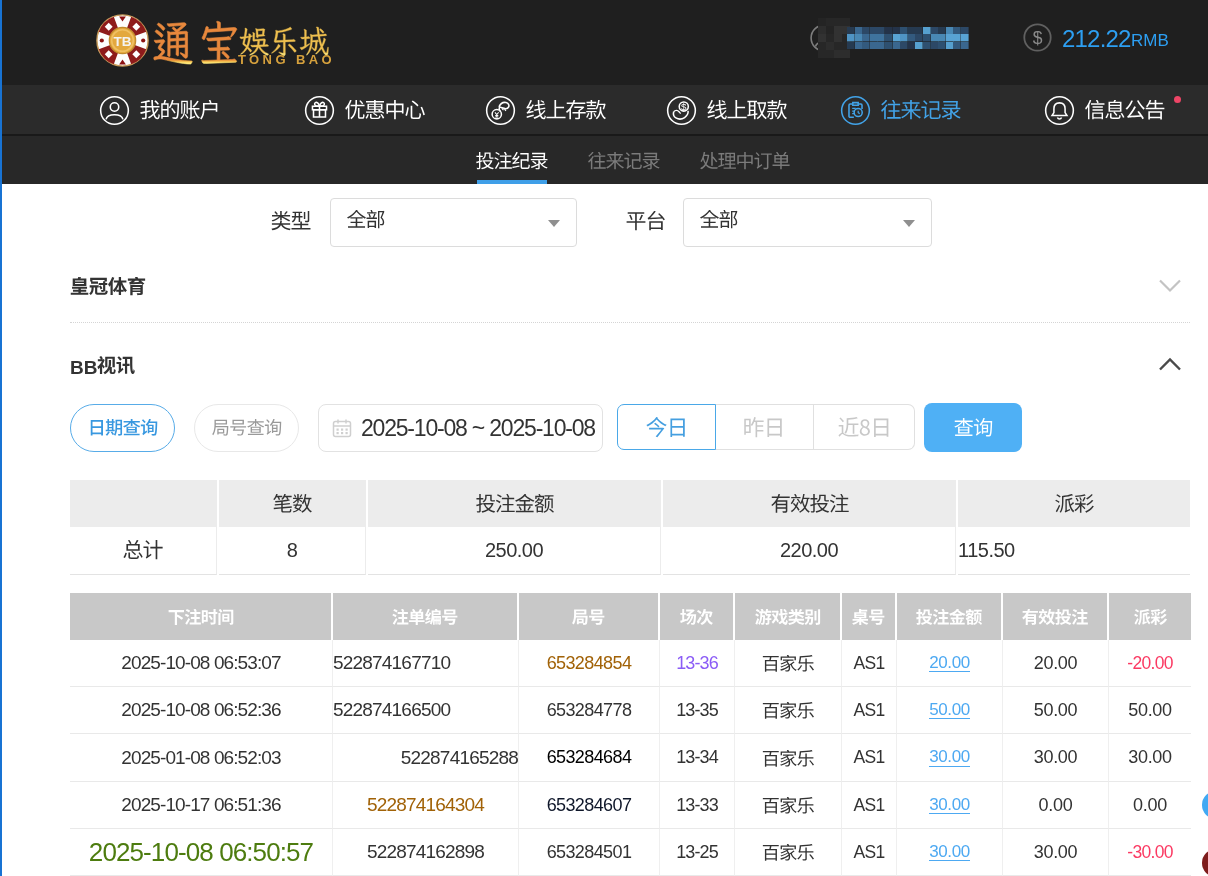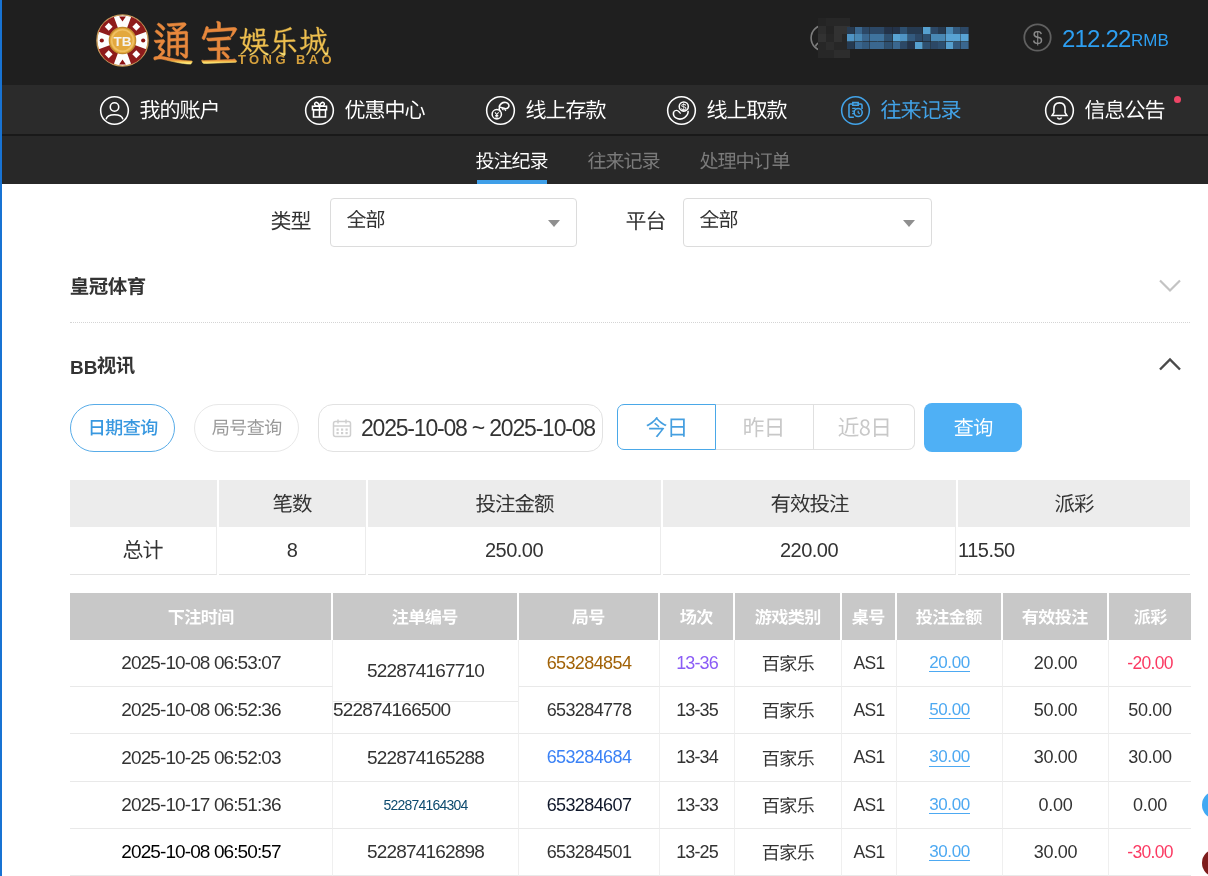--- a/index.html
+++ b/index.html
@@ -299,21 +299,21 @@
     </svg>
   </div>
 <div class="abs flex" style="left:194px;top:404px;width:105px;height:48px;border:1px solid #e8e8e8;border-radius:24px;justify-content:center">
     <svg width="70" height="23" viewBox="0 -15.0 70 23" style="vertical-align:middle;position:relative;top:2px;" fill="#999999">
       <path transform="translate(-0.3 0.2) scale(0.0182 -0.0182)" d="M153 788V549C153 386 141 156 28 -6C44 -15 76 -40 88 -54C173 68 207 231 220 377H836C825 121 813 25 791 2C782 -9 772 -11 754 -11C735 -11 686 -10 633 -6C645 -26 653 -55 654 -76C708 -80 760 -80 788 -77C819 -74 838 -67 857 -45C887 -9 899 103 912 409C913 420 913 444 913 444H225L227 530H843V788ZM227 723H768V595H227ZM308 298V-19H378V39H690V298ZM378 236H620V101H378Z"></path>
       <path transform="translate(17.1 0.2) scale(0.0182 -0.0182)" d="M260 732H736V596H260ZM185 799V530H815V799ZM63 440V371H269C249 309 224 240 203 191H727C708 75 688 19 663 -1C651 -9 639 -10 615 -10C587 -10 514 -9 444 -2C458 -23 468 -52 470 -74C539 -78 605 -79 639 -77C678 -76 702 -70 726 -50C763 -18 788 57 812 225C814 236 816 259 816 259H315L352 371H933V440Z"></path>
       <path transform="translate(34.6 0.2) scale(0.0182 -0.0182)" d="M295 218H700V134H295ZM295 352H700V270H295ZM221 406V80H778V406ZM74 20V-48H930V20ZM460 840V713H57V647H379C293 552 159 466 36 424C52 410 74 382 85 364C221 418 369 523 460 642V437H534V643C626 527 776 423 914 372C925 391 947 420 964 434C838 473 702 556 615 647H944V713H534V840Z"></path>
       <path transform="translate(52.1 0.2) scale(0.0182 -0.0182)" d="M114 775C163 729 223 664 251 622L305 672C277 713 215 775 166 819ZM42 527V454H183V111C183 66 153 37 135 24C148 10 168 -22 174 -40C189 -20 216 2 385 129C378 143 366 171 360 192L256 116V527ZM506 840C464 713 394 587 312 506C331 495 363 471 377 457C417 502 457 558 492 621H866C853 203 837 46 804 10C793 -3 783 -6 763 -6C740 -6 686 -6 625 -1C638 -21 647 -53 649 -74C703 -76 760 -78 792 -74C826 -71 849 -62 871 -33C910 16 925 176 940 650C941 662 941 690 941 690H529C549 732 567 776 583 820ZM672 292V184H499V292ZM672 353H499V460H672ZM430 523V61H499V122H739V523Z"></path>
     </svg>
   </div>
-<div class="abs" style="left:318px;top:404px;width:285px;height:48px;border:1px solid #e2e2e2;border-radius:15px">
+<div class="abs" style="left:318px;top:404px;width:285px;height:48px;border:1px solid #e2e2e2;border-radius:8px">
     <div class="abs" style="left:13px;top:13px"><svg width="20" height="20" viewBox="0 0 20 20" fill="none" stroke="#cfcfcf" stroke-width="1.5">
 <rect x="1.5" y="3.5" width="17" height="15" rx="2"></rect>
         <path d="M1.5,8 h17 M6,1.5 v4 M14,1.5 v4"></path>
 <g fill="#cfcfcf" stroke="none">
           <rect x="4.5" y="10.5" width="2.2" height="2.2"></rect>
           <rect x="9" y="10.5" width="2.2" height="2.2"></rect>
           <rect x="13.5" y="10.5" width="2.2" height="2.2"></rect>
           <rect x="4.5" y="14" width="2.2" height="2.2"></rect>
           <rect x="9" y="14" width="2.2" height="2.2"></rect>
           <rect x="13.5" y="14" width="2.2" height="2.2"></rect>
@@ -454,21 +454,21 @@
   </div>
 <div class="abs flex" style="left:1109px;top:593px;width:82px;height:47px;background:#c8c8c8;justify-content:center">
     <svg width="33" height="21" viewBox="0 -14.2 33 21" style="vertical-align:middle;position:relative;top:2.5px;" fill="#ffffff">
       <path transform="translate(-0.3 0.2) scale(0.01716 -0.01716)" d="M77 748C133 715 213 664 251 630L311 728C271 761 190 808 134 836ZM28 478C85 447 163 400 201 366L259 467C218 498 138 542 82 567ZM47 7 137 -76C188 22 242 135 288 240L210 321C159 206 93 81 47 7ZM536 -80C555 -62 589 -43 771 34C763 57 752 99 748 129L636 86V494L682 501C712 254 765 45 899 -70C918 -37 957 10 984 32C918 80 872 157 839 249C881 278 928 315 977 349L894 438C872 412 841 379 810 350C797 404 787 461 780 520C829 531 877 544 920 558L826 652C754 623 637 596 531 580V90C531 49 511 28 492 18C509 -5 529 -53 536 -80ZM355 748V494C355 338 347 117 247 -37C274 -47 322 -76 342 -94C447 70 465 324 465 494V656C624 677 797 709 931 750L836 848C718 806 526 770 355 748Z"></path>
       <path transform="translate(16.2 0.2) scale(0.01716 -0.01716)" d="M511 841C389 807 199 781 31 767C43 741 58 696 62 668C233 679 434 703 583 740ZM51 607C87 559 123 493 135 449L229 495C214 538 177 601 139 646ZM231 644C258 597 285 533 293 491L391 525C380 566 353 627 324 672ZM839 559C783 480 673 401 583 355C614 331 651 292 671 265C773 324 882 412 957 509ZM862 282C793 164 660 68 526 14C558 -13 594 -57 613 -90C762 -17 896 92 982 234ZM261 480V391H52V283H223C169 201 90 120 17 75C42 49 73 1 88 -31C146 14 208 79 261 148V-86H377V190C424 144 468 92 491 52L571 132C542 177 486 235 428 283H563V391H377V480ZM819 834C768 758 669 683 583 637L586 643L468 672C452 613 419 534 392 481L483 453C511 498 547 565 579 630C611 606 645 571 665 544C764 602 867 689 939 785Z"></path>
     </svg>
   </div>
 <div class="abs flex" style="left:70px;top:640px;width:263px;height:47px;border-right:1px solid #efefef;border-bottom:1px solid #e9e9e9;justify-content:center">
     <span style="font-size:19px;color:#333;letter-spacing:-0.9px">2025-10-08 06:53:07</span>
   </div>
-<div class="abs flex" style="left:333px;top:640px;width:186px;height:62px;border-right:1px solid #efefef;border-bottom:1px solid #e9e9e9;justify-content:center">
+<div class="abs flex" style="left:333px;top:640px;width:186px;height:47px;border-right:1px solid #efefef;border-bottom:1px solid #e9e9e9;justify-content:flex-start">
     <span style="font-size:19px;color:#333;letter-spacing:-0.8px">522874167710</span>
   </div>
 <div class="abs flex" style="left:519px;top:640px;width:141px;height:47px;border-right:1px solid #efefef;border-bottom:1px solid #e9e9e9;justify-content:center">
     <span style="font-size:18px;color:#a16207;letter-spacing:-0.6px">653284854</span>
   </div>
 <div class="abs flex" style="left:660px;top:640px;width:75px;height:47px;border-right:1px solid #efefef;border-bottom:1px solid #e9e9e9;justify-content:center">
     <span style="font-size:18px;color:#8b5cf6;letter-spacing:-0.9px">13-36</span>
   </div>
 <div class="abs flex" style="left:735px;top:640px;width:107px;height:47px;border-right:1px solid #efefef;border-bottom:1px solid #e9e9e9;justify-content:center">
     <svg width="52" height="23" viewBox="0 -15.0 52 23" style="vertical-align:middle;position:relative;top:3.5px;" fill="#333">
@@ -514,27 +514,27 @@
 <div class="abs flex" style="left:897px;top:687px;width:106px;height:47px;border-right:1px solid #efefef;border-bottom:1px solid #e9e9e9;justify-content:center">
     <span style="font-size:17px;color:#4da9f2;letter-spacing:-0.4px;border-bottom:1px solid #4da9f2;line-height:1.05">50.00</span>
   </div>
 <div class="abs flex" style="left:1003px;top:687px;width:106px;height:47px;border-right:1px solid #efefef;border-bottom:1px solid #e9e9e9;justify-content:center">
     <span style="font-size:18px;color:#333;letter-spacing:-0.3px">50.00</span>
   </div>
 <div class="abs flex" style="left:1109px;top:687px;width:82px;height:47px;border-bottom:1px solid #e9e9e9;justify-content:center">
     <span style="font-size:18px;color:#333;letter-spacing:-0.3px">50.00</span>
   </div>
 <div class="abs flex" style="left:70px;top:734px;width:263px;height:48px;border-right:1px solid #efefef;border-bottom:1px solid #e9e9e9;justify-content:center">
-    <span style="font-size:19px;color:#333;letter-spacing:-0.9px">2025-10-25 06:52:03</span>
-  </div>
-<div class="abs flex" style="left:333px;top:734px;width:186px;height:48px;border-right:1px solid #efefef;border-bottom:1px solid #e9e9e9;justify-content:center">
+    <span style="font-size:19px;color:#333;letter-spacing:-0.9px">2025-01-08 06:52:03</span>
+  </div>
+<div class="abs flex" style="left:333px;top:734px;width:186px;height:48px;border-right:1px solid #efefef;border-bottom:1px solid #e9e9e9;justify-content:flex-end">
     <span style="font-size:19px;color:#333;letter-spacing:-0.8px">522874165288</span>
   </div>
 <div class="abs flex" style="left:519px;top:734px;width:141px;height:48px;border-right:1px solid #efefef;border-bottom:1px solid #e9e9e9;justify-content:center">
-    <span style="font-size:18px;color:#3b82f6;letter-spacing:-0.6px">653284684</span>
+    <span style="font-size:18px;color:#000000;letter-spacing:-0.6px">653284684</span>
   </div>
 <div class="abs flex" style="left:660px;top:734px;width:75px;height:48px;border-right:1px solid #efefef;border-bottom:1px solid #e9e9e9;justify-content:center">
     <span style="font-size:18px;color:#333;letter-spacing:-0.9px">13-34</span>
   </div>
 <div class="abs flex" style="left:735px;top:734px;width:107px;height:48px;border-right:1px solid #efefef;border-bottom:1px solid #e9e9e9;justify-content:center">
     <svg width="52" height="23" viewBox="0 -15.0 52 23" style="vertical-align:middle;position:relative;top:3.5px;" fill="#333">
       <path transform="translate(-0.3 0.2) scale(0.0182 -0.0182)" d="M177 563V-81H253V-16H759V-81H837V563H497C510 608 524 662 536 713H937V786H64V713H449C442 663 431 607 420 563ZM253 241H759V54H253ZM253 310V493H759V310Z"></path>
       <path transform="translate(17.1 0.2) scale(0.0182 -0.0182)" d="M423 824C436 802 450 775 461 750H84V544H157V682H846V544H923V750H551C539 780 519 817 501 847ZM790 481C734 429 647 363 571 313C548 368 514 421 467 467C492 484 516 501 537 520H789V586H209V520H438C342 456 205 405 80 374C93 360 114 329 121 315C217 343 321 383 411 433C430 415 446 395 460 374C373 310 204 238 78 207C91 191 108 165 116 148C236 185 391 256 489 324C501 300 510 277 516 254C416 163 221 69 61 32C76 15 92 -13 100 -32C244 12 416 95 530 182C539 101 521 33 491 10C473 -7 454 -10 427 -10C406 -10 372 -9 336 -5C348 -26 355 -56 356 -76C388 -77 420 -78 441 -78C487 -78 513 -70 545 -43C601 -1 625 124 591 253L639 282C693 136 788 20 916 -38C927 -18 949 9 966 23C840 73 744 186 697 319C752 355 806 395 852 432Z"></path>
       <path transform="translate(34.6 0.2) scale(0.0182 -0.0182)" d="M236 278C187 189 109 94 38 32C56 20 86 -4 100 -17C169 52 253 158 309 254ZM692 247C765 167 851 55 891 -14L960 22C919 90 829 198 757 277ZM129 351C139 360 180 364 247 364H482V18C482 2 475 -3 458 -4C441 -4 382 -5 318 -3C329 -24 341 -57 345 -78C431 -78 482 -77 515 -64C547 -52 558 -30 558 18V364H924L925 440H558V641H482V440H201C219 515 237 609 245 698C462 703 716 723 875 763L832 829C679 789 398 770 171 764C169 648 143 519 135 486C126 450 117 427 104 422C112 403 125 367 129 351Z"></path>
     </svg>
@@ -548,21 +548,21 @@
 <div class="abs flex" style="left:1003px;top:734px;width:106px;height:48px;border-right:1px solid #efefef;border-bottom:1px solid #e9e9e9;justify-content:center">
     <span style="font-size:18px;color:#333;letter-spacing:-0.3px">30.00</span>
   </div>
 <div class="abs flex" style="left:1109px;top:734px;width:82px;height:48px;border-bottom:1px solid #e9e9e9;justify-content:center">
     <span style="font-size:18px;color:#333;letter-spacing:-0.3px">30.00</span>
   </div>
 <div class="abs flex" style="left:70px;top:782px;width:263px;height:47px;border-right:1px solid #efefef;border-bottom:1px solid #e9e9e9;justify-content:center">
     <span style="font-size:19px;color:#333;letter-spacing:-0.9px">2025-10-17 06:51:36</span>
   </div>
 <div class="abs flex" style="left:333px;top:782px;width:186px;height:47px;border-right:1px solid #efefef;border-bottom:1px solid #e9e9e9;justify-content:center">
-    <span style="font-size:14px;color:#0c4a6e;letter-spacing:-0.8px">522874164304</span>
+    <span style="font-size:19px;color:#a16207;letter-spacing:-0.8px">522874164304</span>
   </div>
 <div class="abs flex" style="left:519px;top:782px;width:141px;height:47px;border-right:1px solid #efefef;border-bottom:1px solid #e9e9e9;justify-content:center">
     <span style="font-size:18px;color:#0f172a;letter-spacing:-0.6px">653284607</span>
   </div>
 <div class="abs flex" style="left:660px;top:782px;width:75px;height:47px;border-right:1px solid #efefef;border-bottom:1px solid #e9e9e9;justify-content:center">
     <span style="font-size:18px;color:#333;letter-spacing:-0.9px">13-33</span>
   </div>
 <div class="abs flex" style="left:735px;top:782px;width:107px;height:47px;border-right:1px solid #efefef;border-bottom:1px solid #e9e9e9;justify-content:center">
     <svg width="52" height="23" viewBox="0 -15.0 52 23" style="vertical-align:middle;position:relative;top:3.5px;" fill="#333">
       <path transform="translate(-0.3 0.2) scale(0.0182 -0.0182)" d="M177 563V-81H253V-16H759V-81H837V563H497C510 608 524 662 536 713H937V786H64V713H449C442 663 431 607 420 563ZM253 241H759V54H253ZM253 310V493H759V310Z"></path>
@@ -576,21 +576,21 @@
 <div class="abs flex" style="left:897px;top:782px;width:106px;height:47px;border-right:1px solid #efefef;border-bottom:1px solid #e9e9e9;justify-content:center">
     <span style="font-size:17px;color:#4da9f2;letter-spacing:-0.4px;border-bottom:1px solid #4da9f2;line-height:1.05">30.00</span>
   </div>
 <div class="abs flex" style="left:1003px;top:782px;width:106px;height:47px;border-right:1px solid #efefef;border-bottom:1px solid #e9e9e9;justify-content:center">
     <span style="font-size:18px;color:#333;letter-spacing:-0.3px">0.00</span>
   </div>
 <div class="abs flex" style="left:1109px;top:782px;width:82px;height:47px;border-bottom:1px solid #e9e9e9;justify-content:center">
     <span style="font-size:18px;color:#333;letter-spacing:-0.3px">0.00</span>
   </div>
 <div class="abs flex" style="left:70px;top:829px;width:263px;height:47px;border-right:1px solid #efefef;border-bottom:1px solid #e9e9e9;justify-content:center">
-    <span style="font-size:19px;color:#000000;letter-spacing:-0.9px">2025-10-08 06:50:57</span>
+    <span style="font-size:26px;color:#4d7c0f;letter-spacing:-0.9px">2025-10-08 06:50:57</span>
   </div>
 <div class="abs flex" style="left:333px;top:829px;width:186px;height:47px;border-right:1px solid #efefef;border-bottom:1px solid #e9e9e9;justify-content:center">
     <span style="font-size:19px;color:#333;letter-spacing:-0.8px">522874162898</span>
   </div>
 <div class="abs flex" style="left:519px;top:829px;width:141px;height:47px;border-right:1px solid #efefef;border-bottom:1px solid #e9e9e9;justify-content:center">
     <span style="font-size:18px;color:#333;letter-spacing:-0.6px">653284501</span>
   </div>
 <div class="abs flex" style="left:660px;top:829px;width:75px;height:47px;border-right:1px solid #efefef;border-bottom:1px solid #e9e9e9;justify-content:center">
     <span style="font-size:18px;color:#333;letter-spacing:-0.9px">13-25</span>
   </div>

